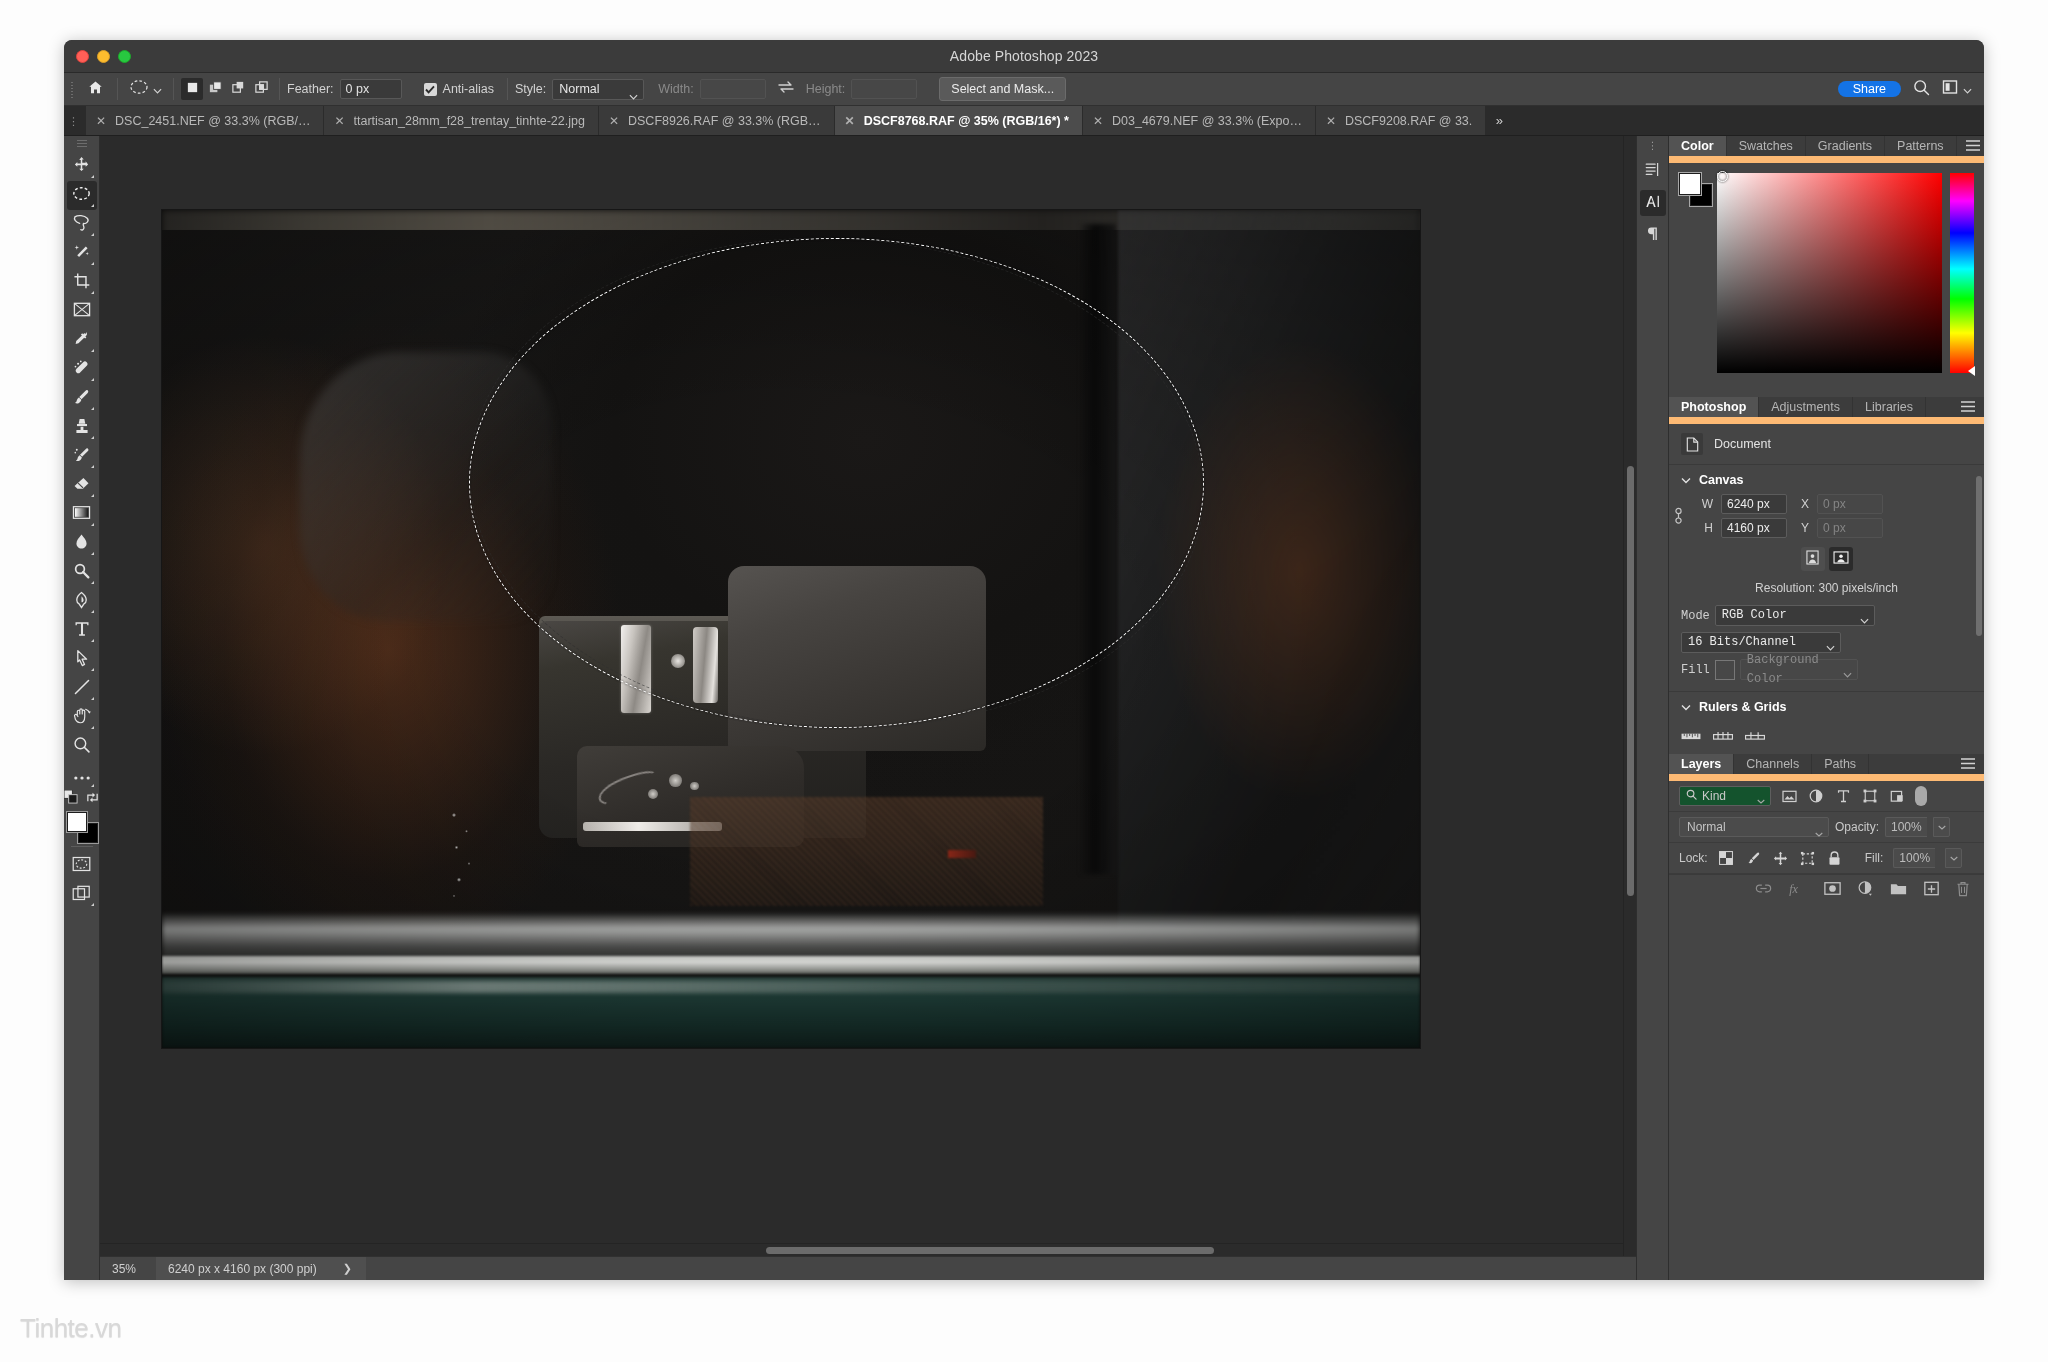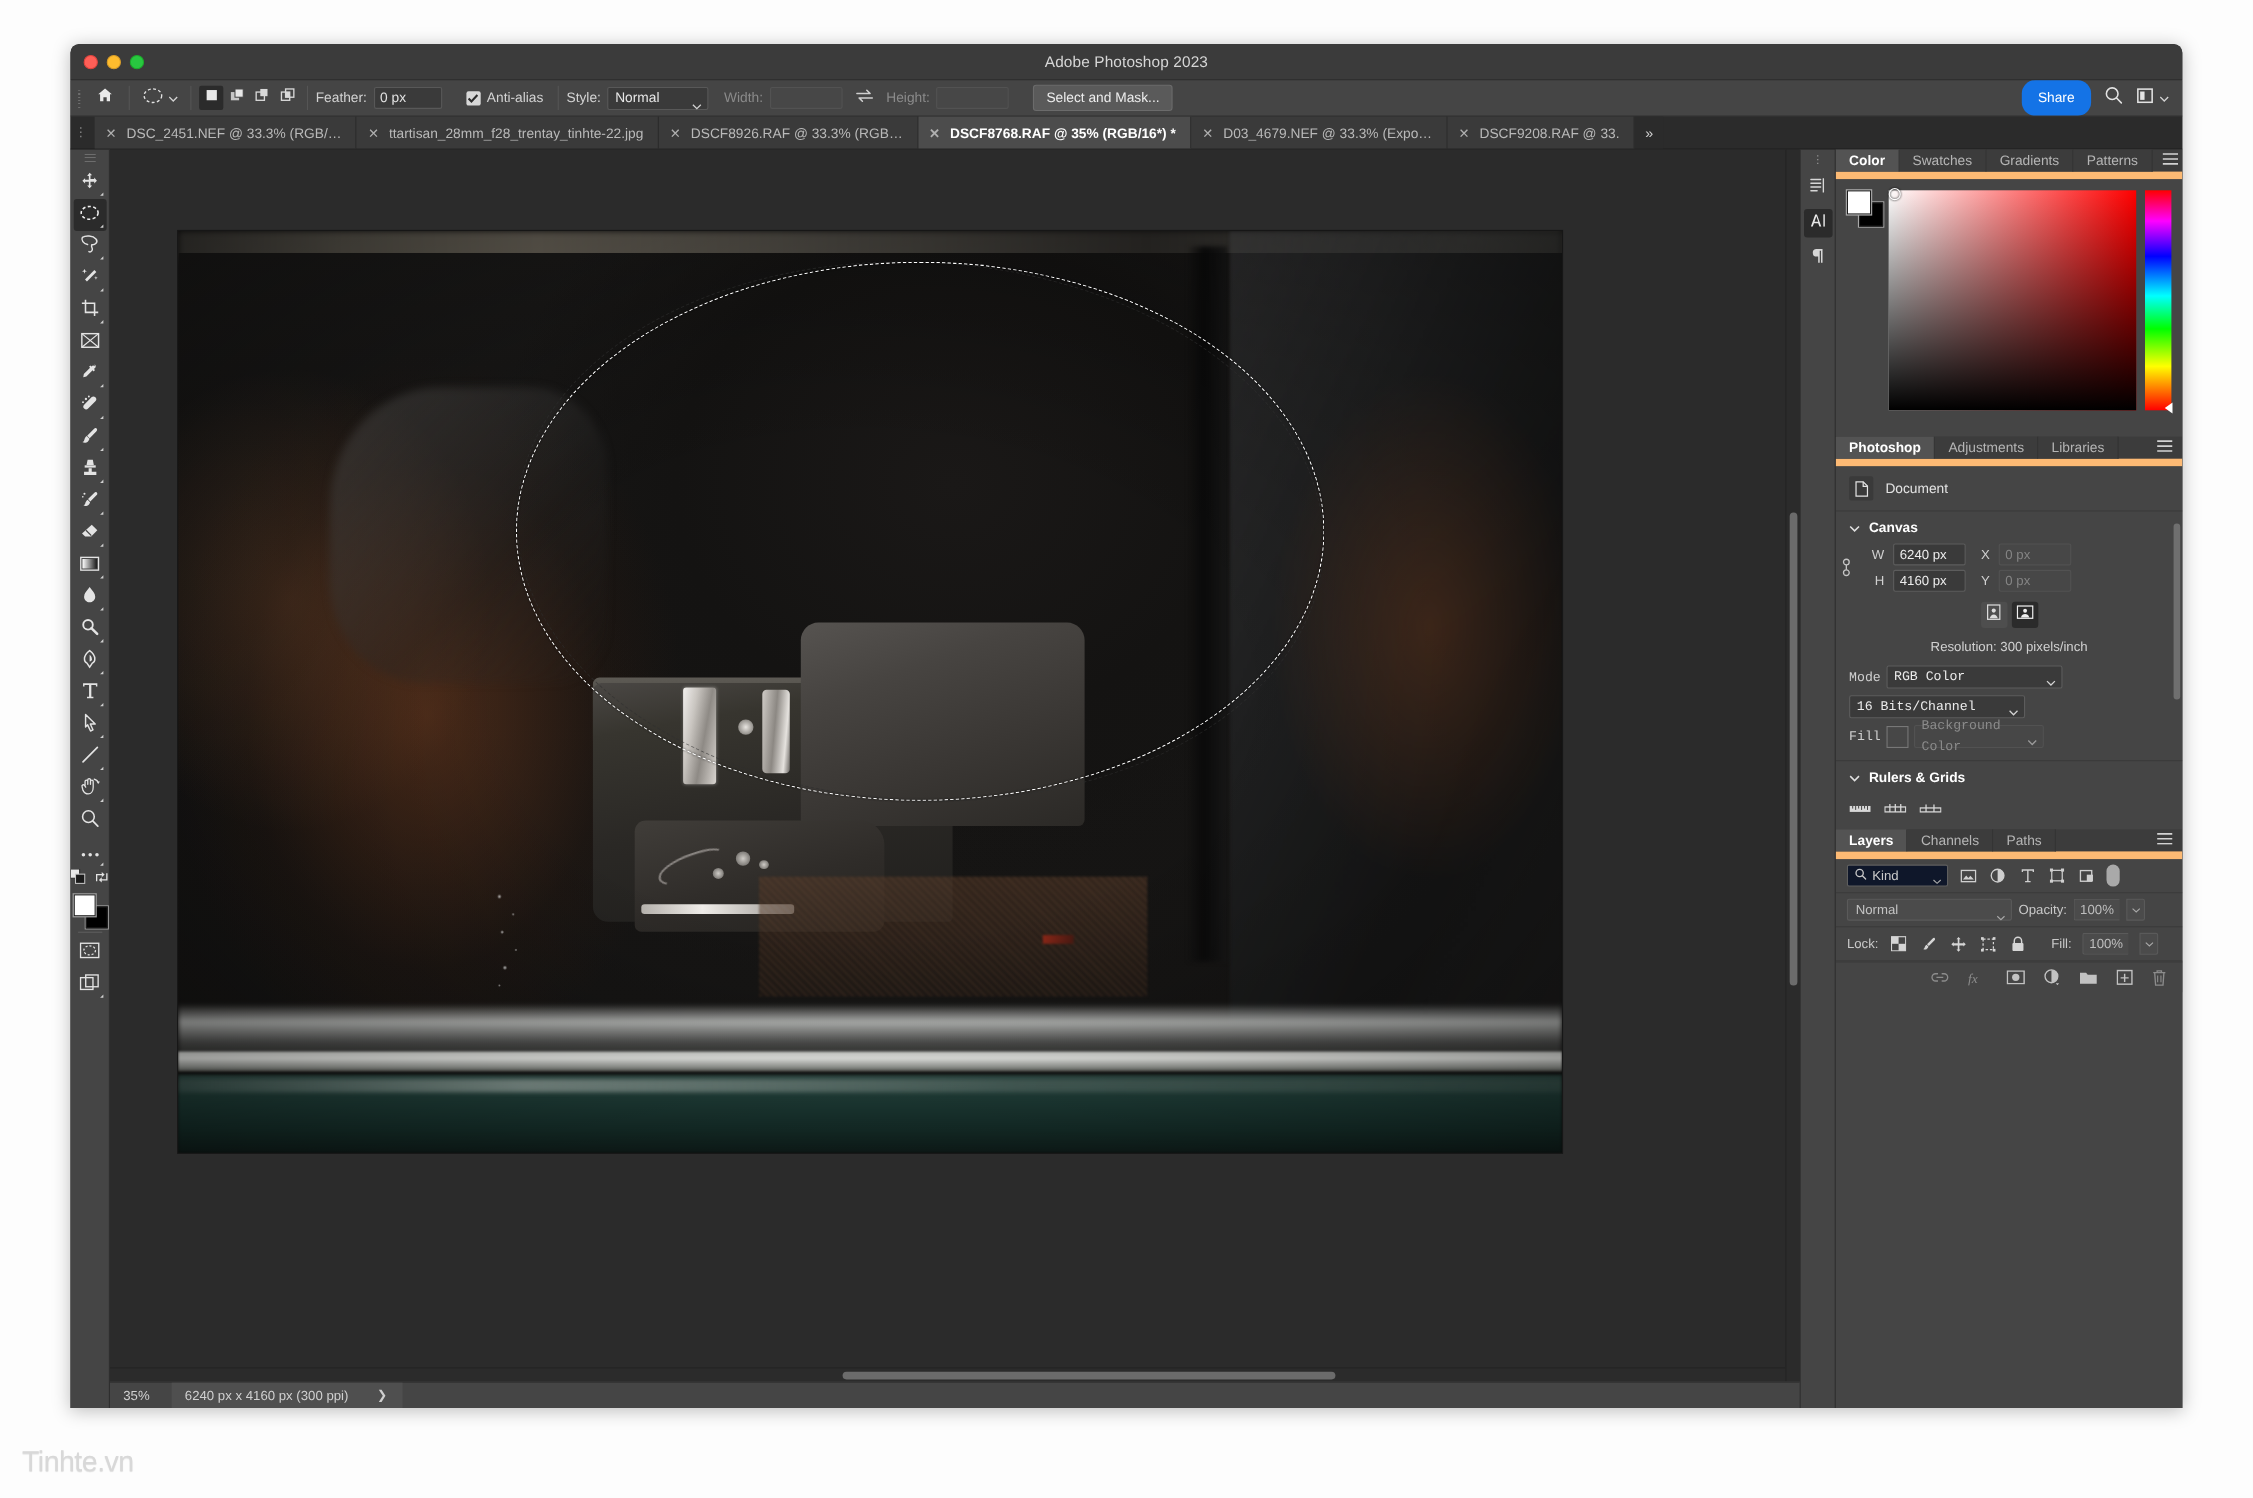--- a/index.html
+++ b/index.html
@@ -81,21 +81,21 @@
     color:#e6e6e6; font-size:12.5px; padding:0 18px 0 6px; line-height:19px;
     position:relative; cursor:pointer; display:flex; align-items:center;
   }
   .ob-select .chev{ position:absolute; right:5px; top:7px; }
   .btn-mask{
     height:24px; background:#5a5a5a; border:1px solid #6b6b6b; border-radius:3px;
     color:#ececec; font-size:12.5px; padding:0 11px; display:flex; align-items:center;
     cursor:pointer;
   }
   .share-btn{
-    height:32px; background:#1473e6; border-radius:12px; color:#fff;
+    height:16px; background:#1473e6; border-radius:12px; color:#fff;
     font-size:12.5px; padding:0 15px; display:flex; align-items:center; cursor:pointer;
   }
   .ob-right{ margin-left:auto; display:flex; align-items:center; gap:12px; padding-right:12px; }
   .icon-btn{ display:flex; align-items:center; justify-content:center; cursor:pointer; }
 
   
   .tabbar{
     position:relative; height:30px; background:#2b2b2b; display:flex; align-items:stretch;
     border-bottom:1px solid #1f1f1f; padding-left:22px;
   }
@@ -436,21 +436,21 @@
   .prop-scroll{
     position:absolute; right:2px; top:52px; width:6px; height:160px; background:#6f6f6f; border-radius:3px;
   }
 
   
   .layers-body{ background:#454545; flex:1; display:flex; flex-direction:column; min-height:0; }
   .layers-filter{
     display:flex; align-items:center; gap:9px; padding:5px 10px; border-bottom:1px solid #3b3b3b;
   }
   .kind-sel{
-    width:92px;height:20px;background:#0f172a;border:1px solid #5e5e5e;border-radius:2px;
+    width:92px;height:20px;background:#14532d;border:1px solid #5e5e5e;border-radius:2px;
     display:flex;align-items:center;gap:5px;padding:0 6px; color:#c9c9c9;font-size:12px;position:relative;cursor:pointer;
   }
   .kind-sel .chev{ position:absolute; right:5px; top:6px; }
   .filt-ico{ width:18px;height:18px;display:flex;align-items:center;justify-content:center;color:#cfcfcf;cursor:pointer;}
   .toggle-pill{
     width:12px;height:20px;border-radius:7px;background:#a9a9a9;position:relative; cursor:pointer;
   }
   .blendrow{
     display:flex; align-items:center; gap:6px; padding:5px 10px; border-bottom:1px solid #3b3b3b;
   }

